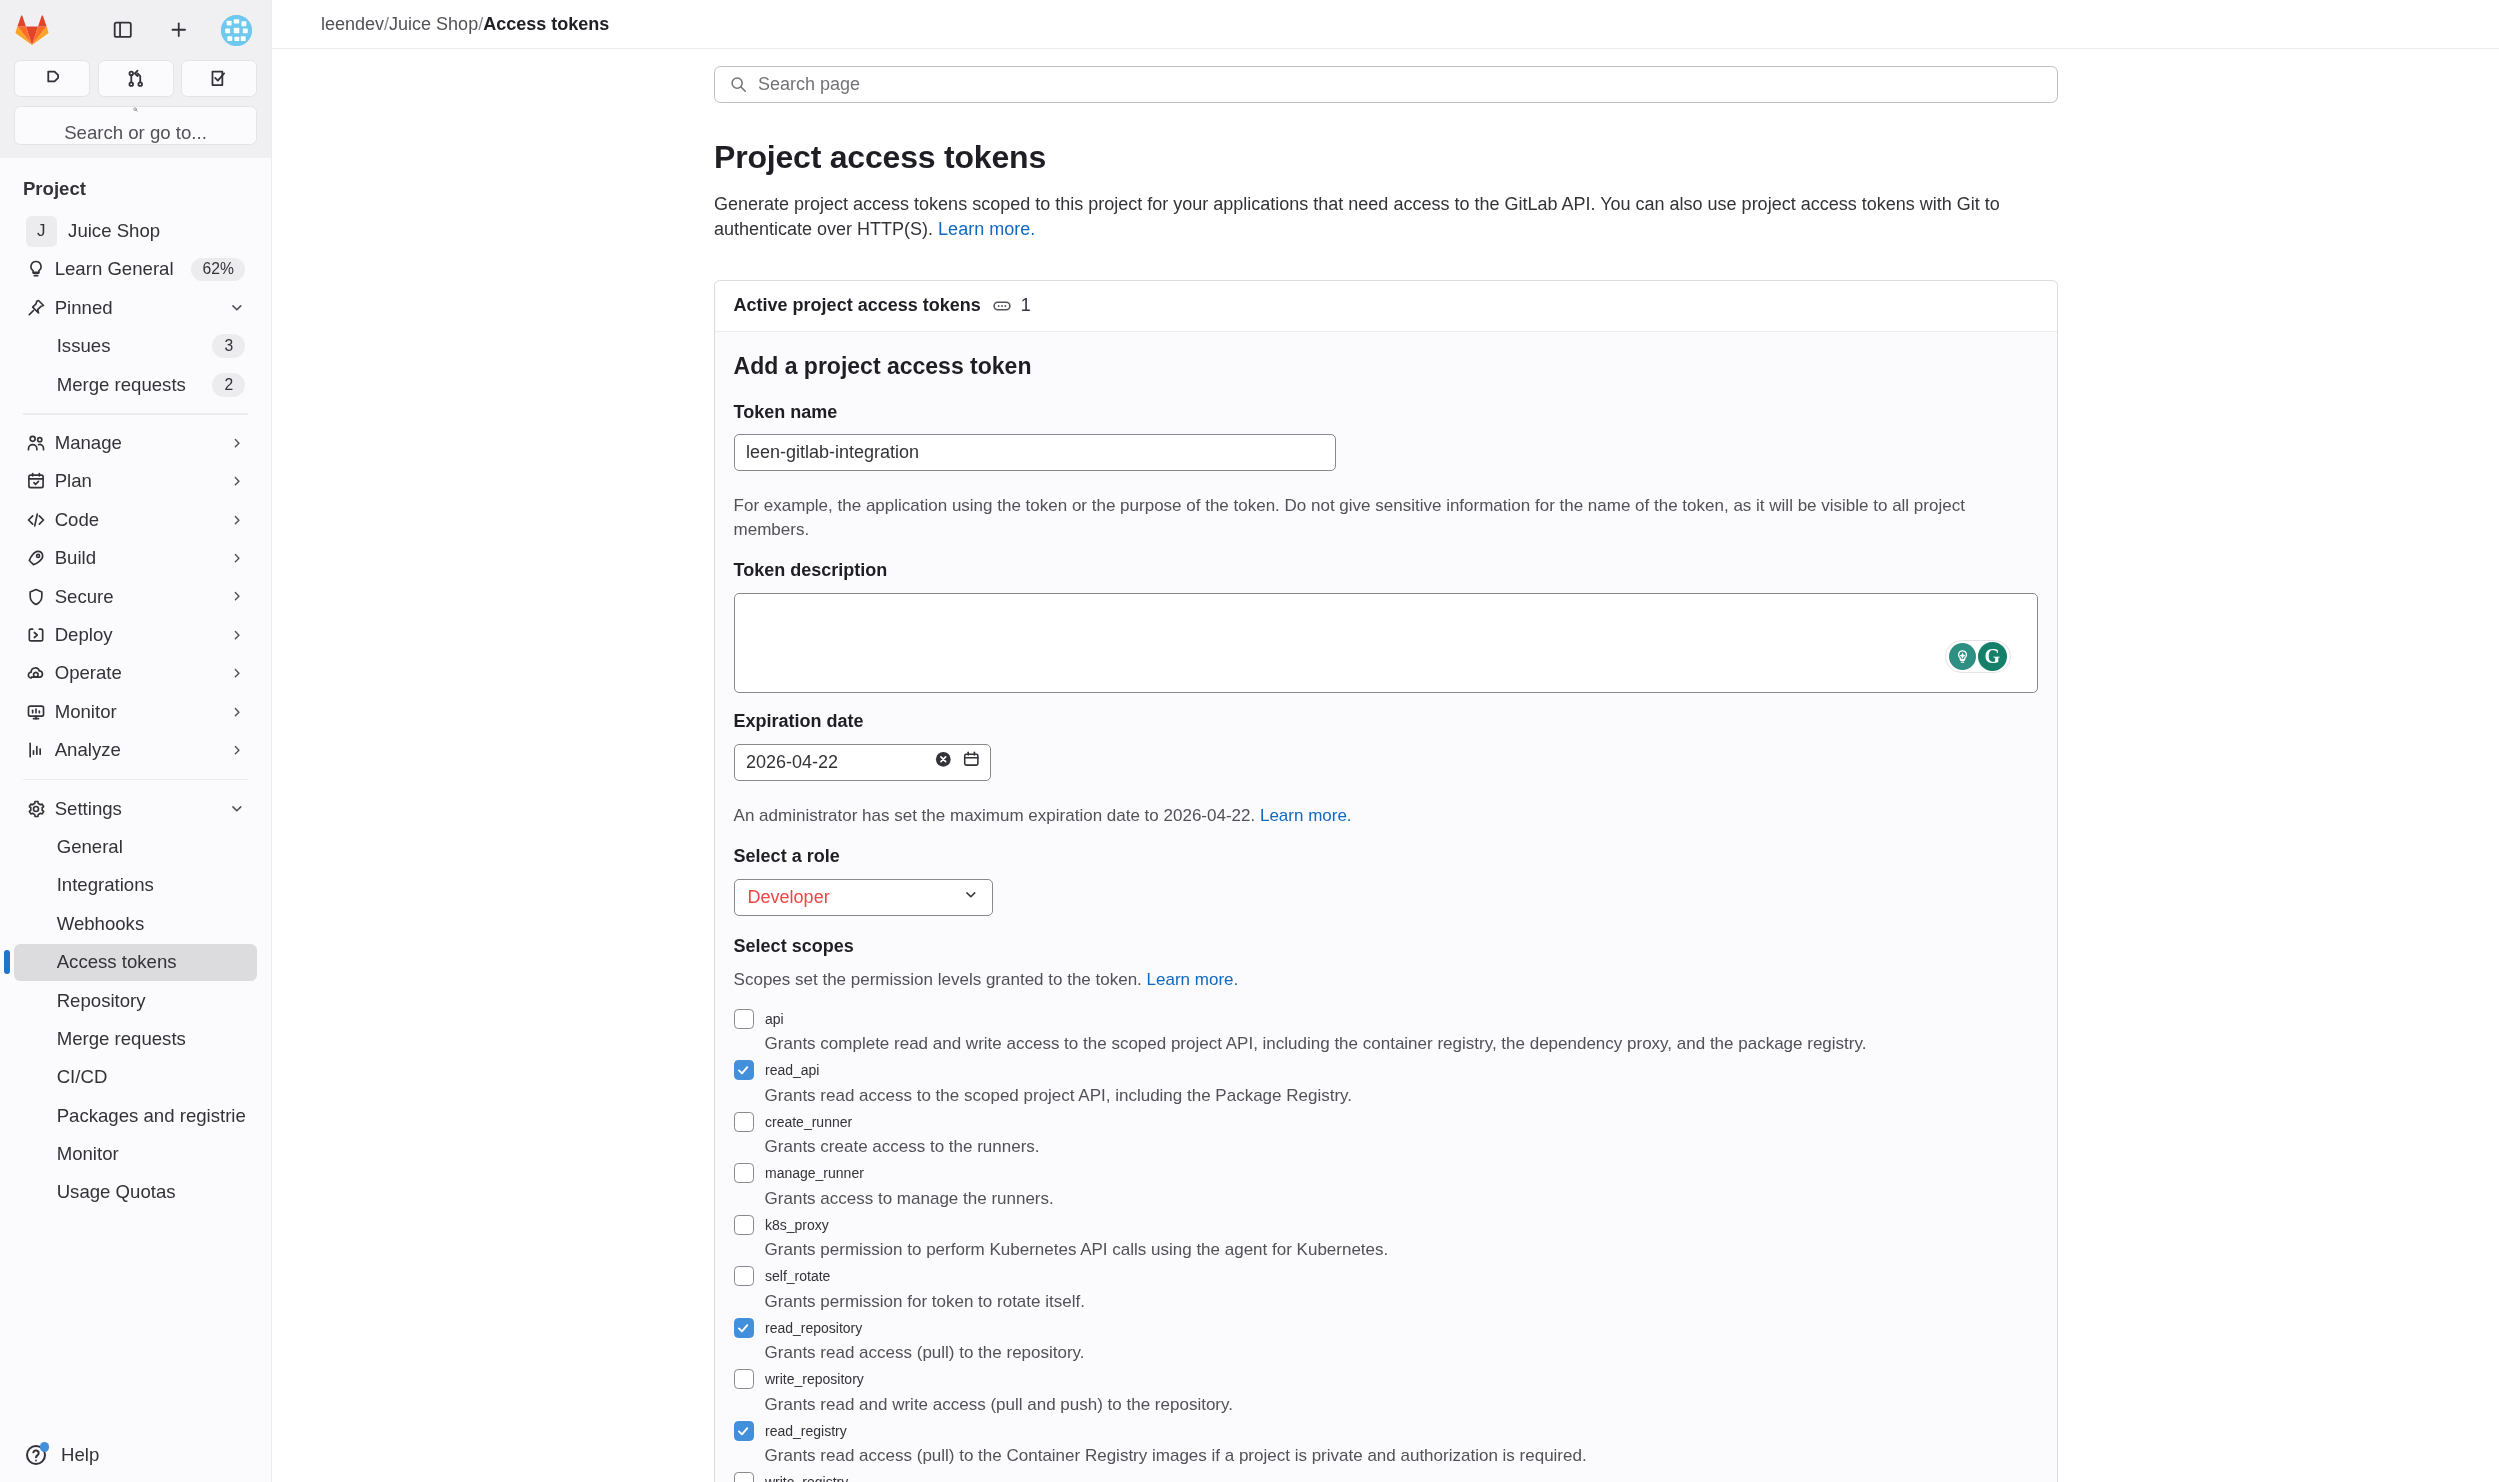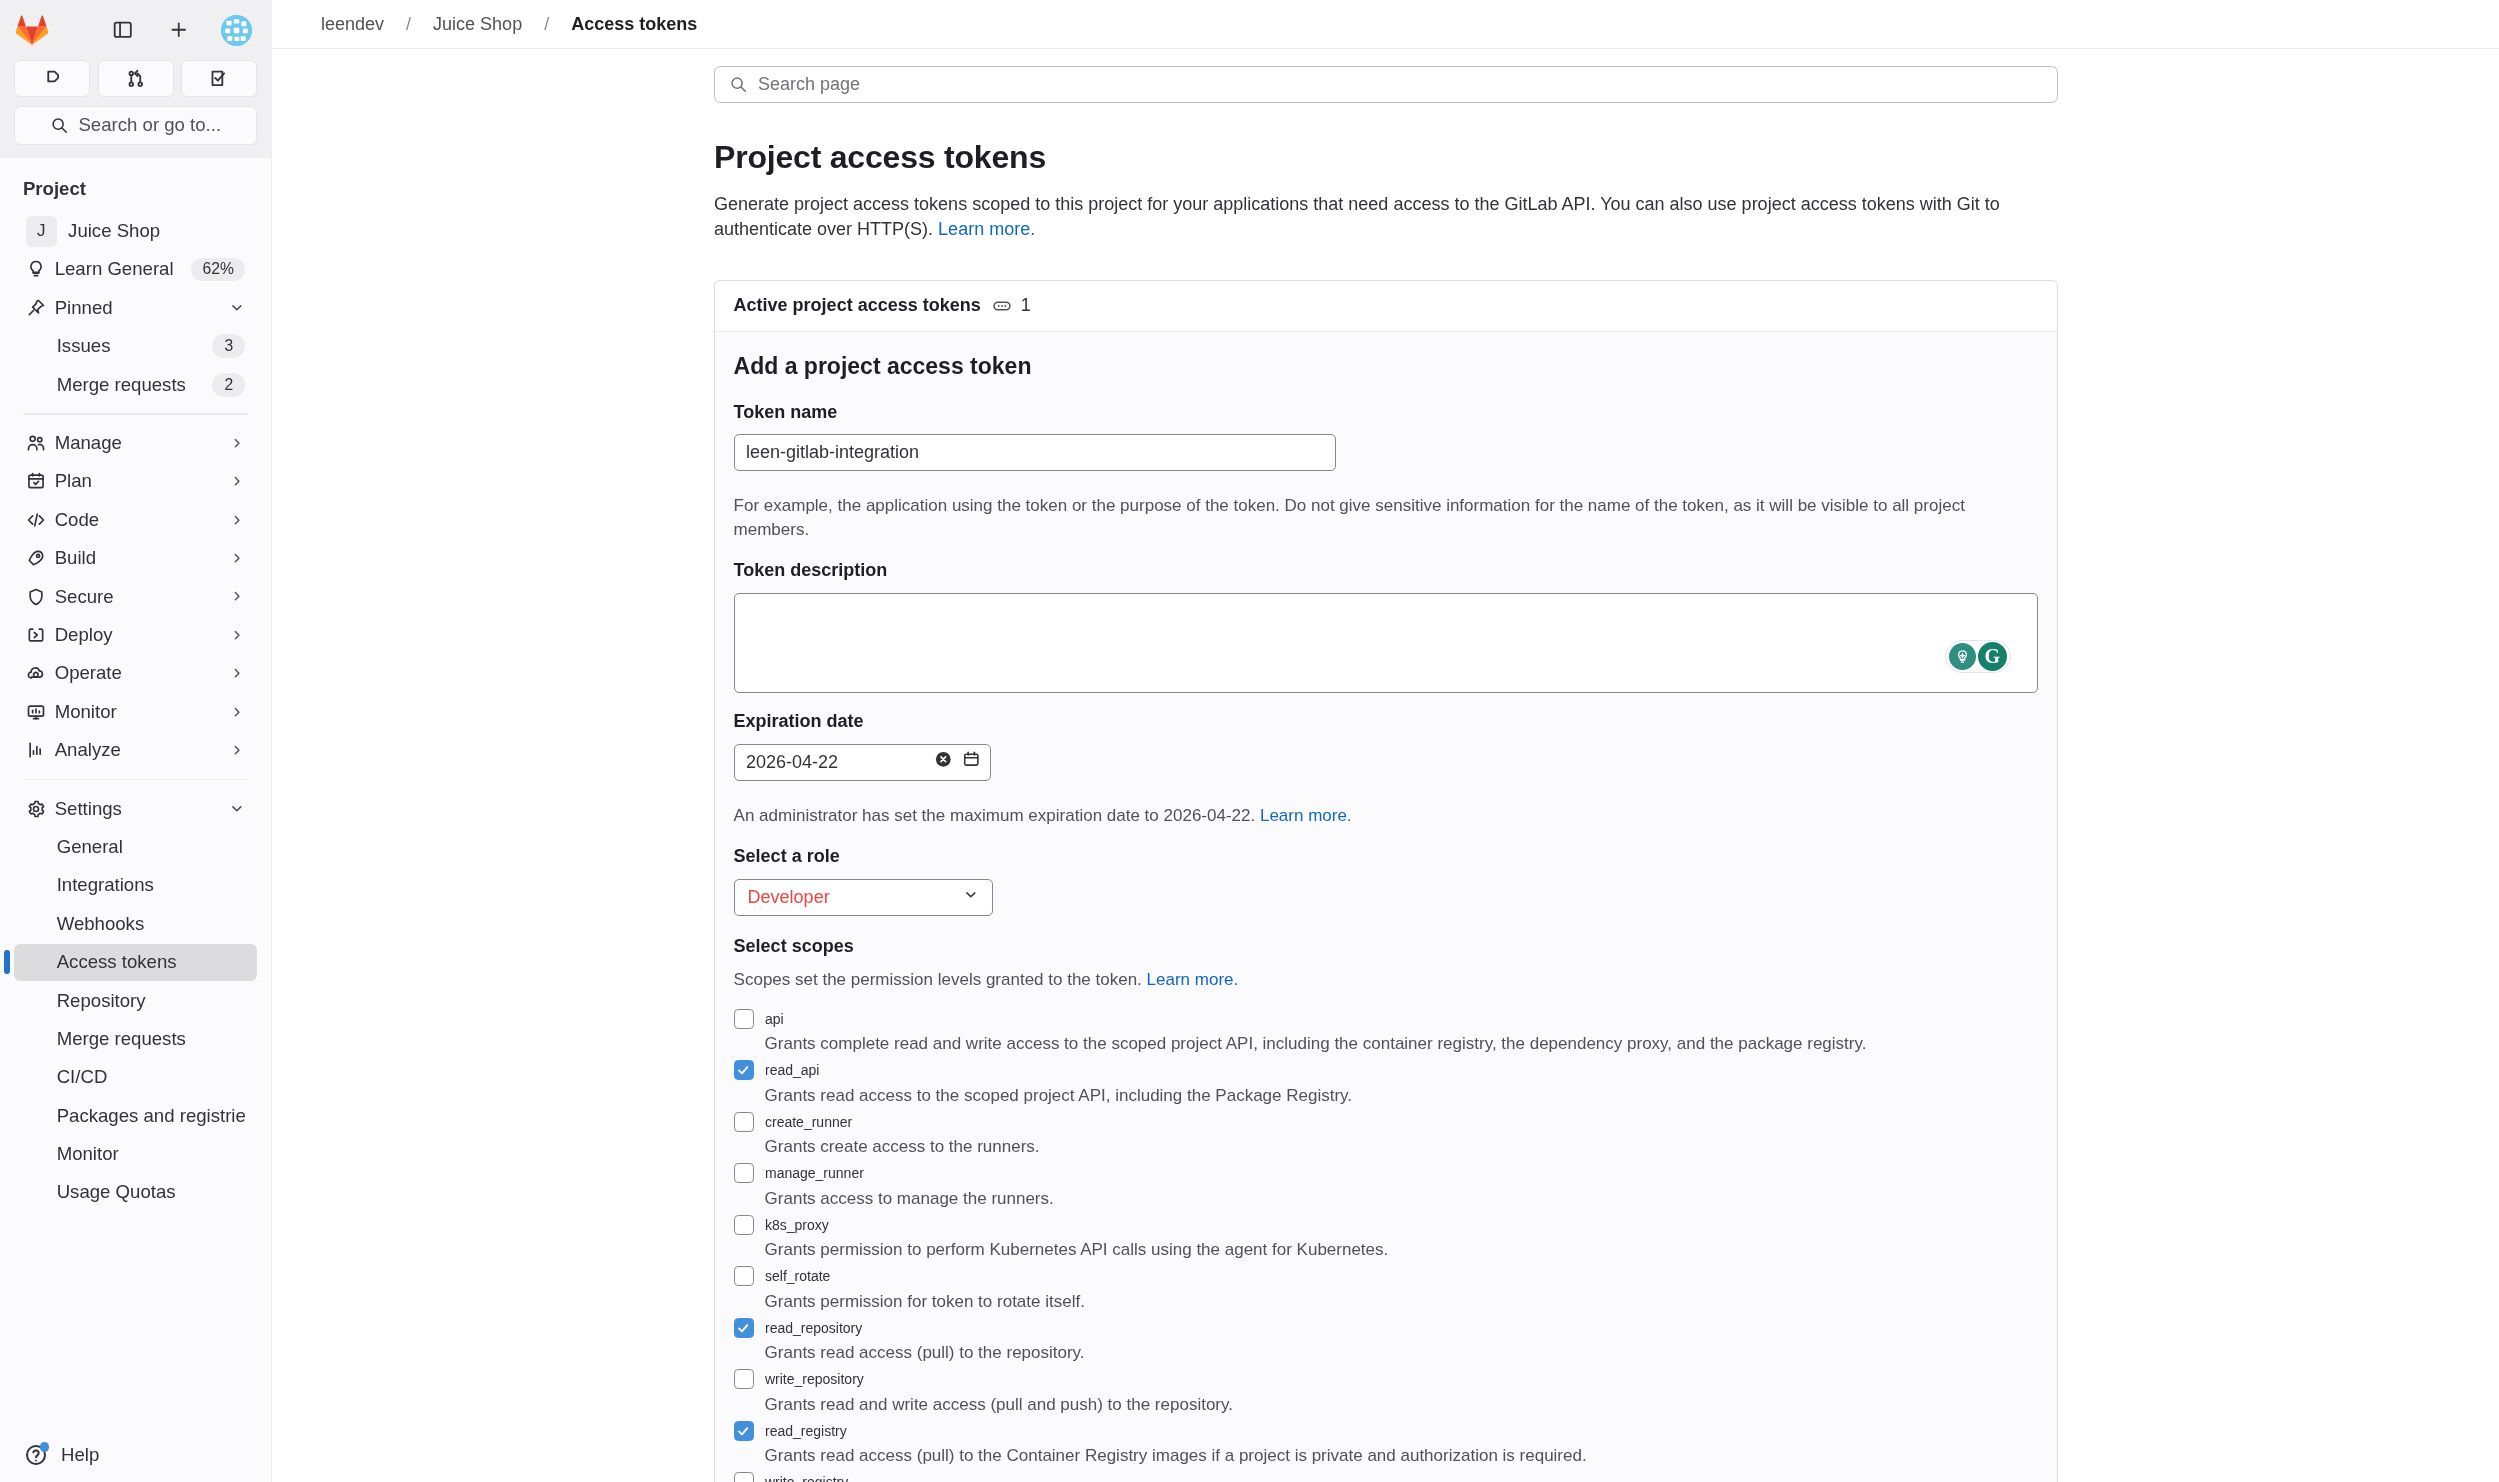--- a/index.html
+++ b/index.html
@@ -23,21 +23,21 @@
   .sb-ico-btn { width: 26px; height: 26px; display: flex; align-items: center; justify-content: center; cursor: pointer; }
   .avatar { width: 31px; height: 31px; border-radius: 50%; background: #6fc9ef; overflow: hidden; }
   .sb-quickrow { display: flex; gap: 7.2px; margin-top: 10px; }
   .quick-btn {
     flex: 1; height: 37px; background: #fbfafd; border: 1.4px solid #e4e4e8;
     border-radius: 6.4px; display: flex; align-items: center; justify-content: center; cursor: pointer;
   }
   .sb-search {
     margin-top: 8.6px; height: 39px; background: #fbfafd; border: 1.4px solid #e4e4e8;
     border-radius: 6.4px; display: flex; align-items: center; justify-content: center;
-    gap: 10px; font-size: 18.6px; color: #535158; cursor: pointer;
+    gap: 10px; font-size: 18.6px; color: #535158; cursor: pointer; flex-direction: column;
   }
 
   .sb-scroll { flex: 1; padding: 11.4px 14.3px 0 14.3px; overflow: hidden; }
   .sb-section-title { font-size: 18.6px; font-weight: bold; color: #333238; padding: 8.6px 8.6px 13px 8.6px; }
 
   .sb-item {
     display: flex; align-items: center; height: 37px; padding: 0 11.4px;
     border-radius: 6.4px; font-size: 18.6px; color: #333238; cursor: pointer; position: relative;
     margin-bottom: 1.4px;
   }
@@ -64,21 +64,21 @@
     display: flex; align-items: center; padding: 0 24px; gap: 13px;
     font-size: 18.6px; color: #333238; cursor: pointer;
   }
   .help-ico-wrap { position: relative; width: 24px; height: 24px; }
   .help-dot { position: absolute; right: -1.4px; top: -0.7px; width: 9.3px; height: 9.3px; border-radius: 50%; background: #428fdc; }
 
   
   .main { flex: 1; height: 1483px; display: flex; flex-direction: column; background: #fff; overflow: hidden; }
   .breadcrumb-bar {
     height: 49px; flex: 0 0 49px; border-bottom: 1.4px solid #ececef;
-    display: flex; align-items: center; padding-left: 49px; gap: 22px; font-size: 18px;
+    display: flex; align-items: center; padding-left: 49px; gap: 0; font-size: 18px;
   }
   .bc-link { color: #535158; cursor: pointer; }
   .bc-sep { color: #89888d; }
   .bc-current { color: #1f1e24; font-weight: bold; }
 
   .content-scroll { flex: 1; overflow: hidden; display: flex; justify-content: center; }
   .content-col { width: 1344px; padding-top: 17px; }
 
   .search-page {
     width: 100%; height: 37px; border: 1.4px solid #bfbfc3; border-radius: 6.4px;

